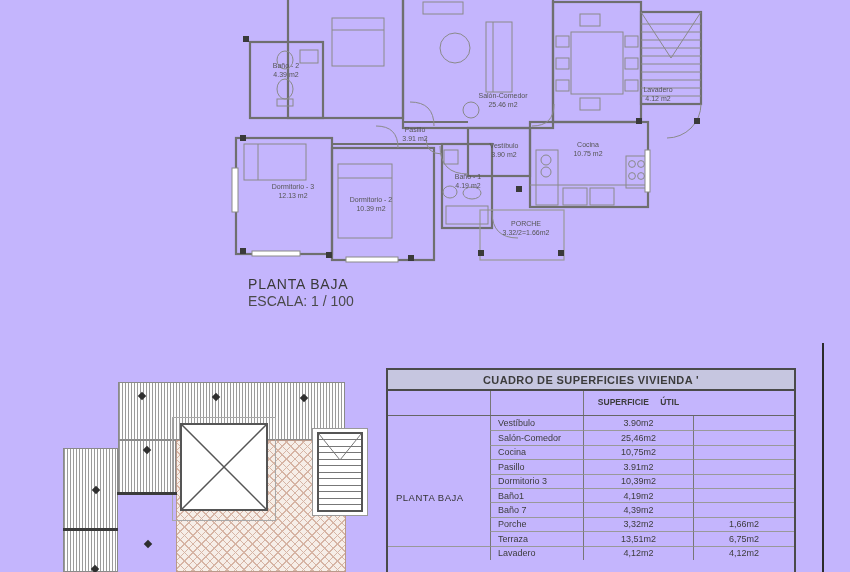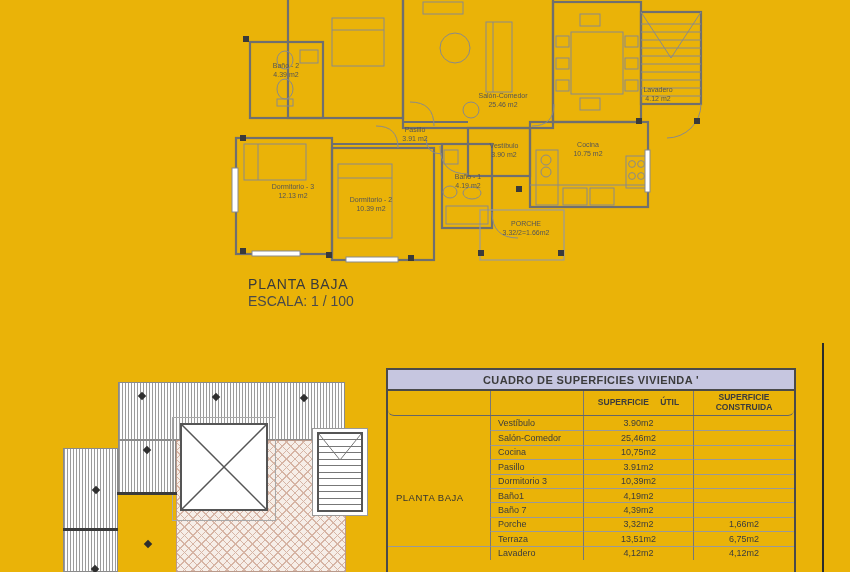--- a/index.html
+++ b/index.html
@@ -4,21 +4,21 @@
 <style>
   :root{
     --line:#6f6f6f;
     --title-bg:#c6c6e0;
     --total-bg:#c4c4c4;
     --terr-fill:#f6eee8;
     --terr-line:#d6b4a4;
   }
   html,body{margin:0;padding:0;}
   body{font-family:"Liberation Sans", sans-serif; background:#e9e9e9;}
-  .canvas{position:relative;width:850px;height:572px;background:#eab308;overflow:hidden;
+  .canvas{position:relative;width:850px;height:572px;background:#c4b5fd;overflow:hidden;
           box-shadow:0 0 4px rgba(0,0,0,.25);}
   
   .floorplan{position:absolute;left:228px;top:0;width:502px;height:270px;}
   .floorplan svg{position:absolute;left:0;top:0;}
   .plan-label{position:absolute;transform:translateX(-50%);text-align:center;
               font-size:7px;line-height:1.25;color:#555;white-space:nowrap;}
   .plan-label .rname{display:block;}
   .plan-label .rarea{display:block;}
   .plan-title-block{position:absolute;left:248px;top:276px;color:#3a3a3a;}
   .plan-title-block .t1{font-size:14px;letter-spacing:.8px;}
@@ -47,21 +47,21 @@
   .roof-stairs svg{display:block;}
   .ridge{position:absolute;height:3px;background:#3a3a3a;}
   .diamond{position:absolute;width:6px;height:6px;background:#2e2e2e;transform:rotate(45deg);}
   
   .stable{position:absolute;left:386px;top:368px;width:410px;height:278px;
       border:2px solid #4a4a4a;box-sizing:border-box;overflow:hidden;color:#3c3c3c;}
   .stable .ttitle{height:21px;line-height:21px;background:var(--title-bg);
       border-bottom:2px solid #4a4a4a;text-align:center;font-weight:bold;
       font-size:11px;letter-spacing:.4px;box-sizing:border-box;}
   .trow{display:grid;grid-template-columns:102px 93px 110px 1fr;}
-  .thead{height:25px;border-bottom:1px solid #666;box-sizing:border-box;border-radius:6px;}
+  .thead{height:25px;border-bottom:1px solid #666;box-sizing:border-box;}
   .thead .tcell{display:flex;align-items:center;justify-content:center;
       font-size:8.5px;font-weight:bold;text-align:center;line-height:1.15;}
   .tcell{box-sizing:border-box;min-width:0;}
   .c-name,.c-util,.c-con{border-left:1px solid #777;}
   .drow{height:14.4px;font-size:9px;}
   .drow .tcell{display:flex;align-items:center;}
   .drow .c-name{padding-left:7px;}
   .drow .c-util,.drow .c-con{justify-content:center;}
   .drow:not(:first-of-type) .c-name,
   .drow:not(:first-of-type) .c-util,
@@ -255,23 +255,20 @@
     <div class="diamond" style="left:85px;top:161px;"></div>
     <div class="diamond" style="left:32px;top:186px;"></div>
   </div>
 
   <div class="stable">
     <div class="ttitle">CUADRO DE SUPERFICIES  VIVIENDA '</div>
     <div class="trow thead">
       <div class="tcell c-group"></div>
       <div class="tcell c-name"></div>
       <div class="tcell c-util wspace">SUPERFICIE ÚTIL</div>
-      <div class="tcell c-con">
-        <div class="wrap">SUPERFICIE CONSTRUIDA</div>
-      </div>
     </div>
     <div>
         <div class="trow drow">
           <div class="tcell c-group"></div>
           <div class="tcell c-name">Vestíbulo</div>
           <div class="tcell c-util">3.90m2</div>
           <div class="tcell c-con"></div>
         </div>
         <div class="trow drow">
           <div class="tcell c-group"></div>

